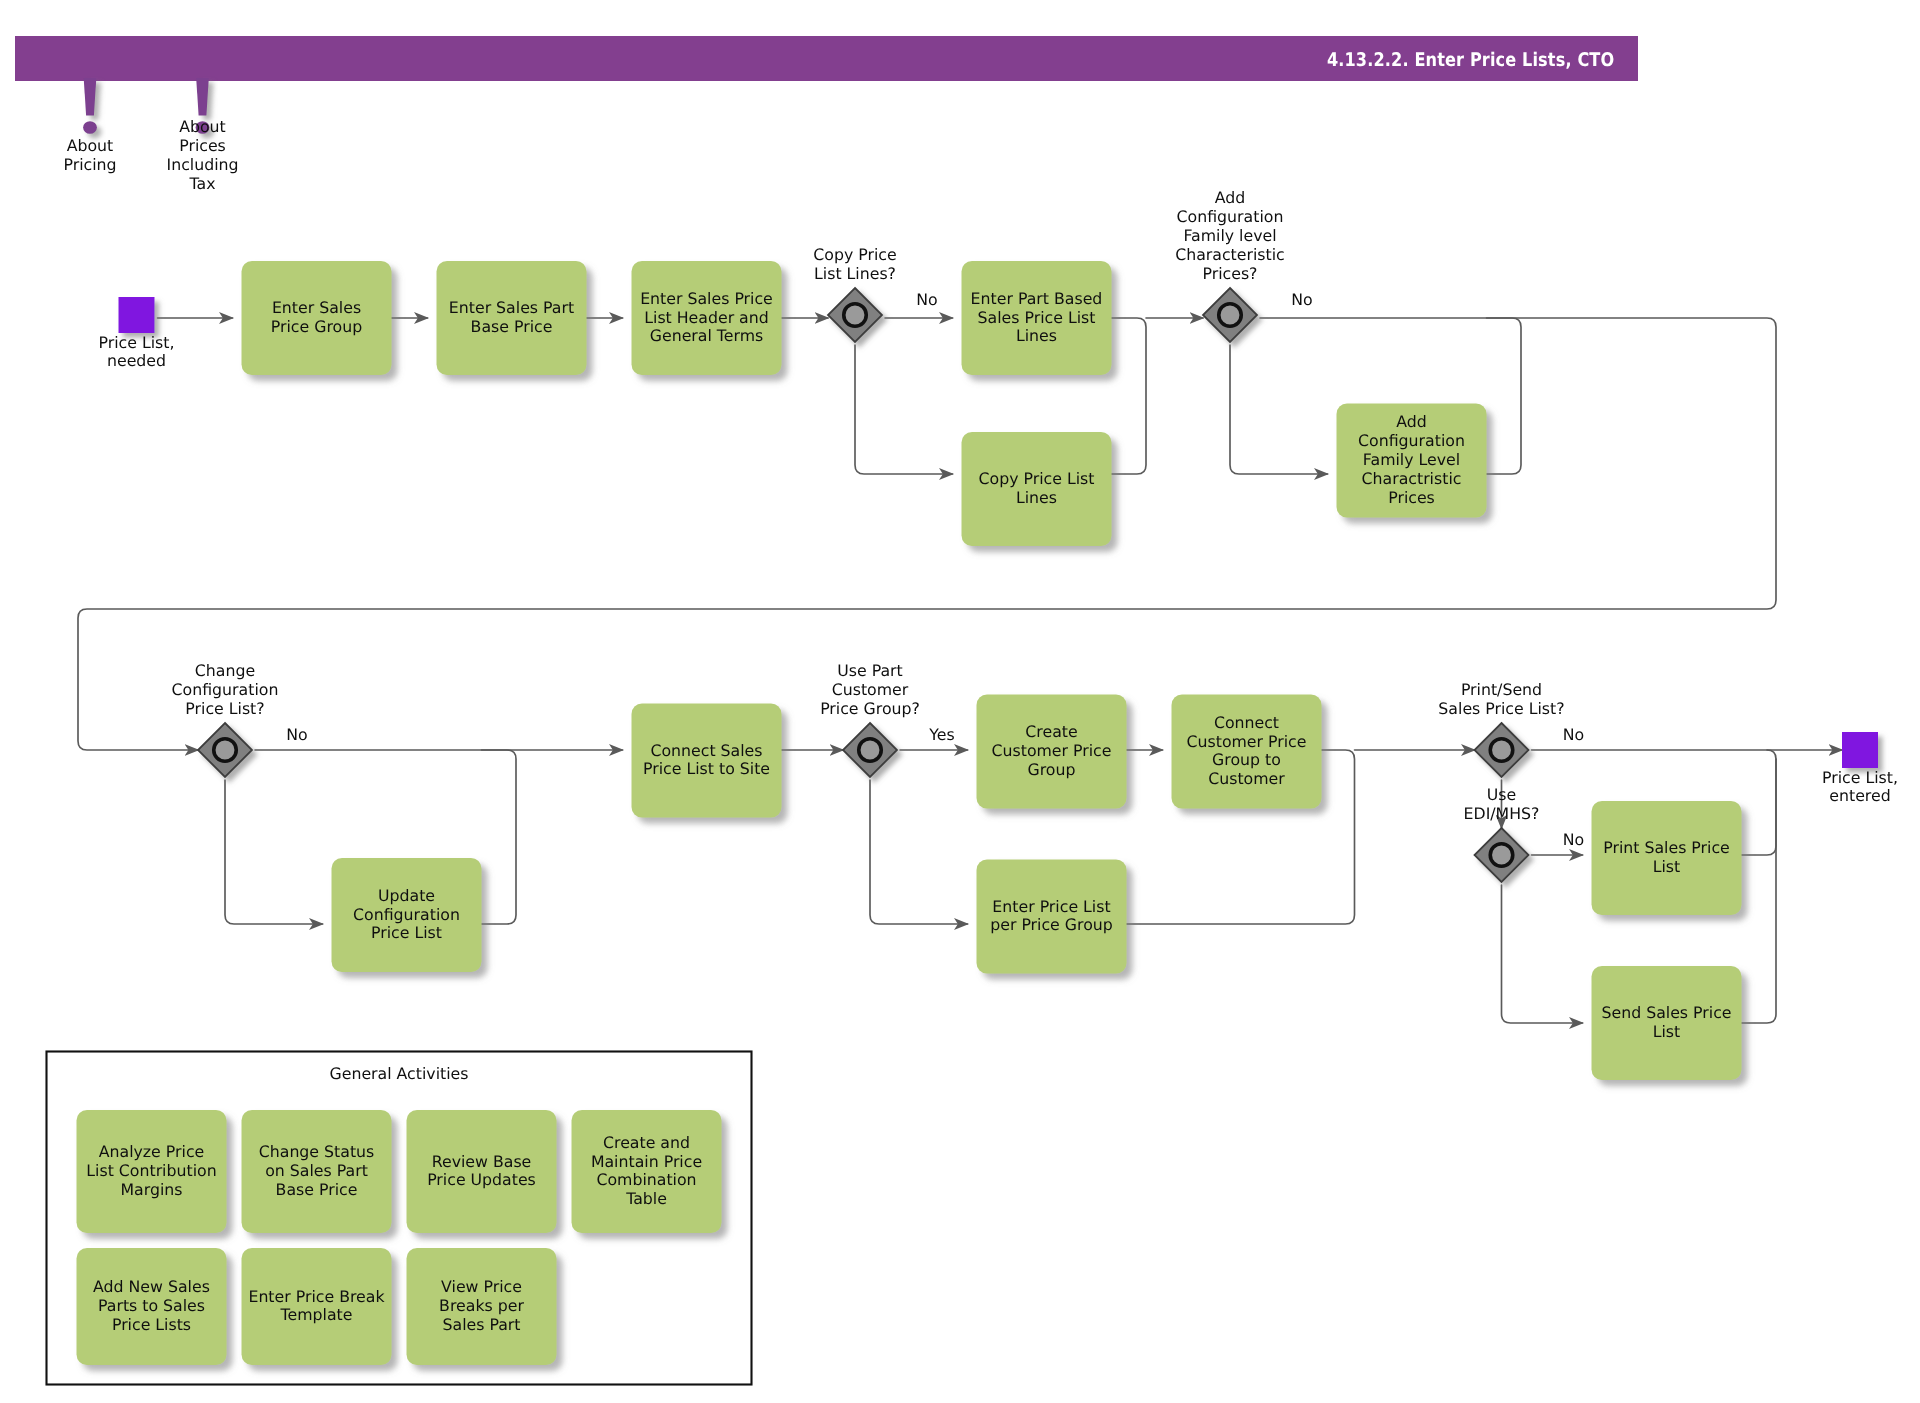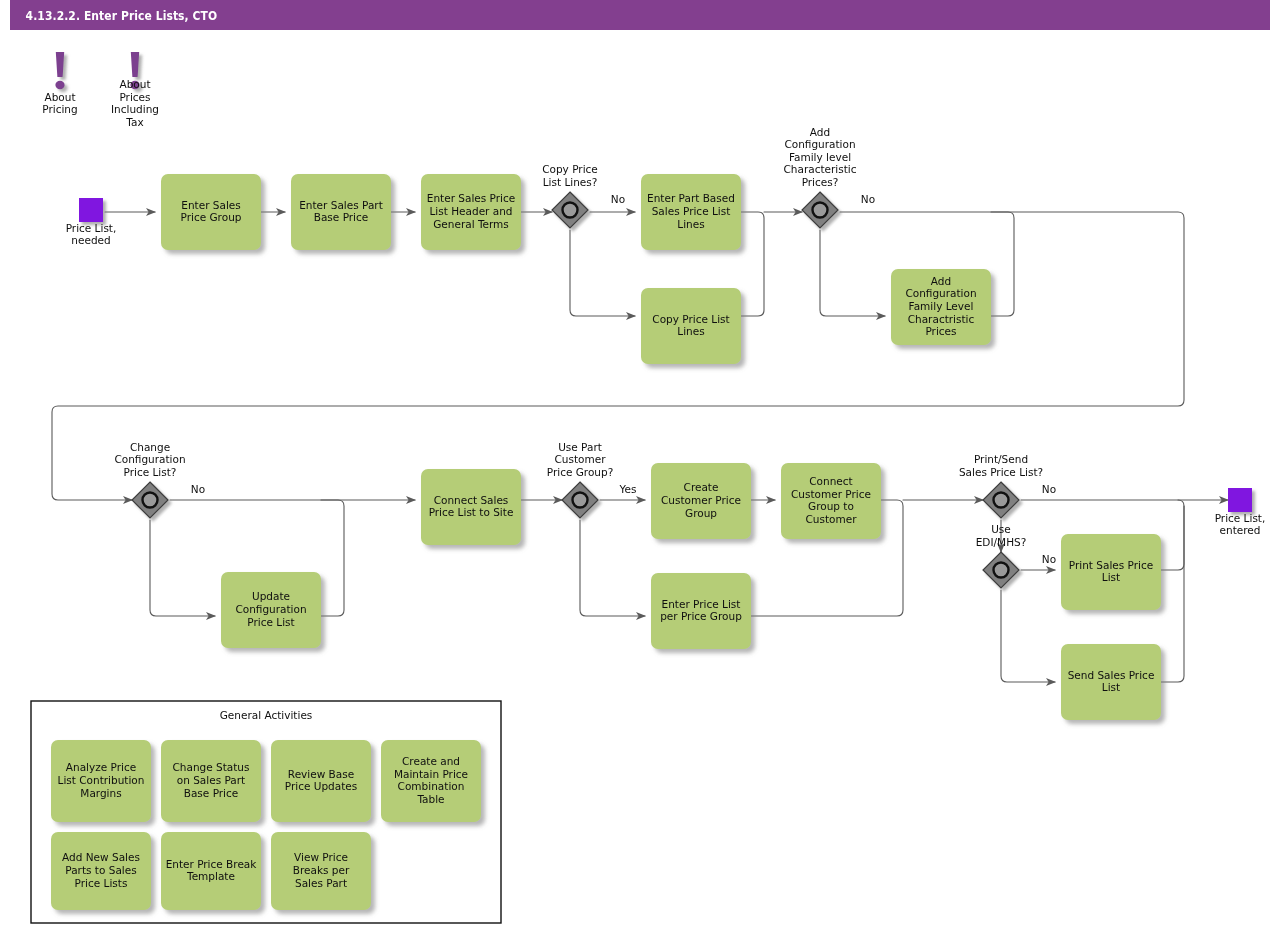--- a/index.html
+++ b/index.html
@@ -1,20 +1,20 @@
 <!DOCTYPE html>
 <html><head>
 <meta charset="utf-8">
 <style>
   html,body{margin:0;padding:0;background:#ffffff;}
   body{width:1280px;height:935px;position:relative;overflow:hidden;
        font-family:"DejaVu Sans",sans-serif;}
-  #titlebar{position:absolute;left:10px;top:0;width:1260px;height:30px;
+  #titlebar{position:absolute;left:10px;top:24px;width:1082px;height:30px;
             background:#833f8f;color:#ffffff;display:flex;align-items:center;
-            justify-content:flex-start;}
+            justify-content:flex-end;}
   #titlebar span{font-size:12.5px;font-weight:bold;letter-spacing:.1px;
                  transform:scaleX(.86);transform-origin:center;white-space:nowrap;}
   svg#canvas{position:absolute;left:0;top:0;width:1280px;height:935px;}
   .tasklbl{font-family:"DejaVu Sans",sans-serif;font-size:10.5px;fill:#0f0f0f;}
   .anno{font-family:"DejaVu Sans",sans-serif;font-size:10.5px;fill:#0f0f0f;}
   .gwlbl{font-family:"DejaVu Sans",sans-serif;font-size:10.5px;fill:#0f0f0f;}
   .brlbl{font-family:"DejaVu Sans",sans-serif;font-size:10.5px;fill:#0f0f0f;}
   .grouphdr{font-family:"DejaVu Sans",sans-serif;font-size:10.5px;fill:#0f0f0f;}
   .flow{stroke:#5a5a5a;stroke-width:1.1;fill:none;}
 </style>

